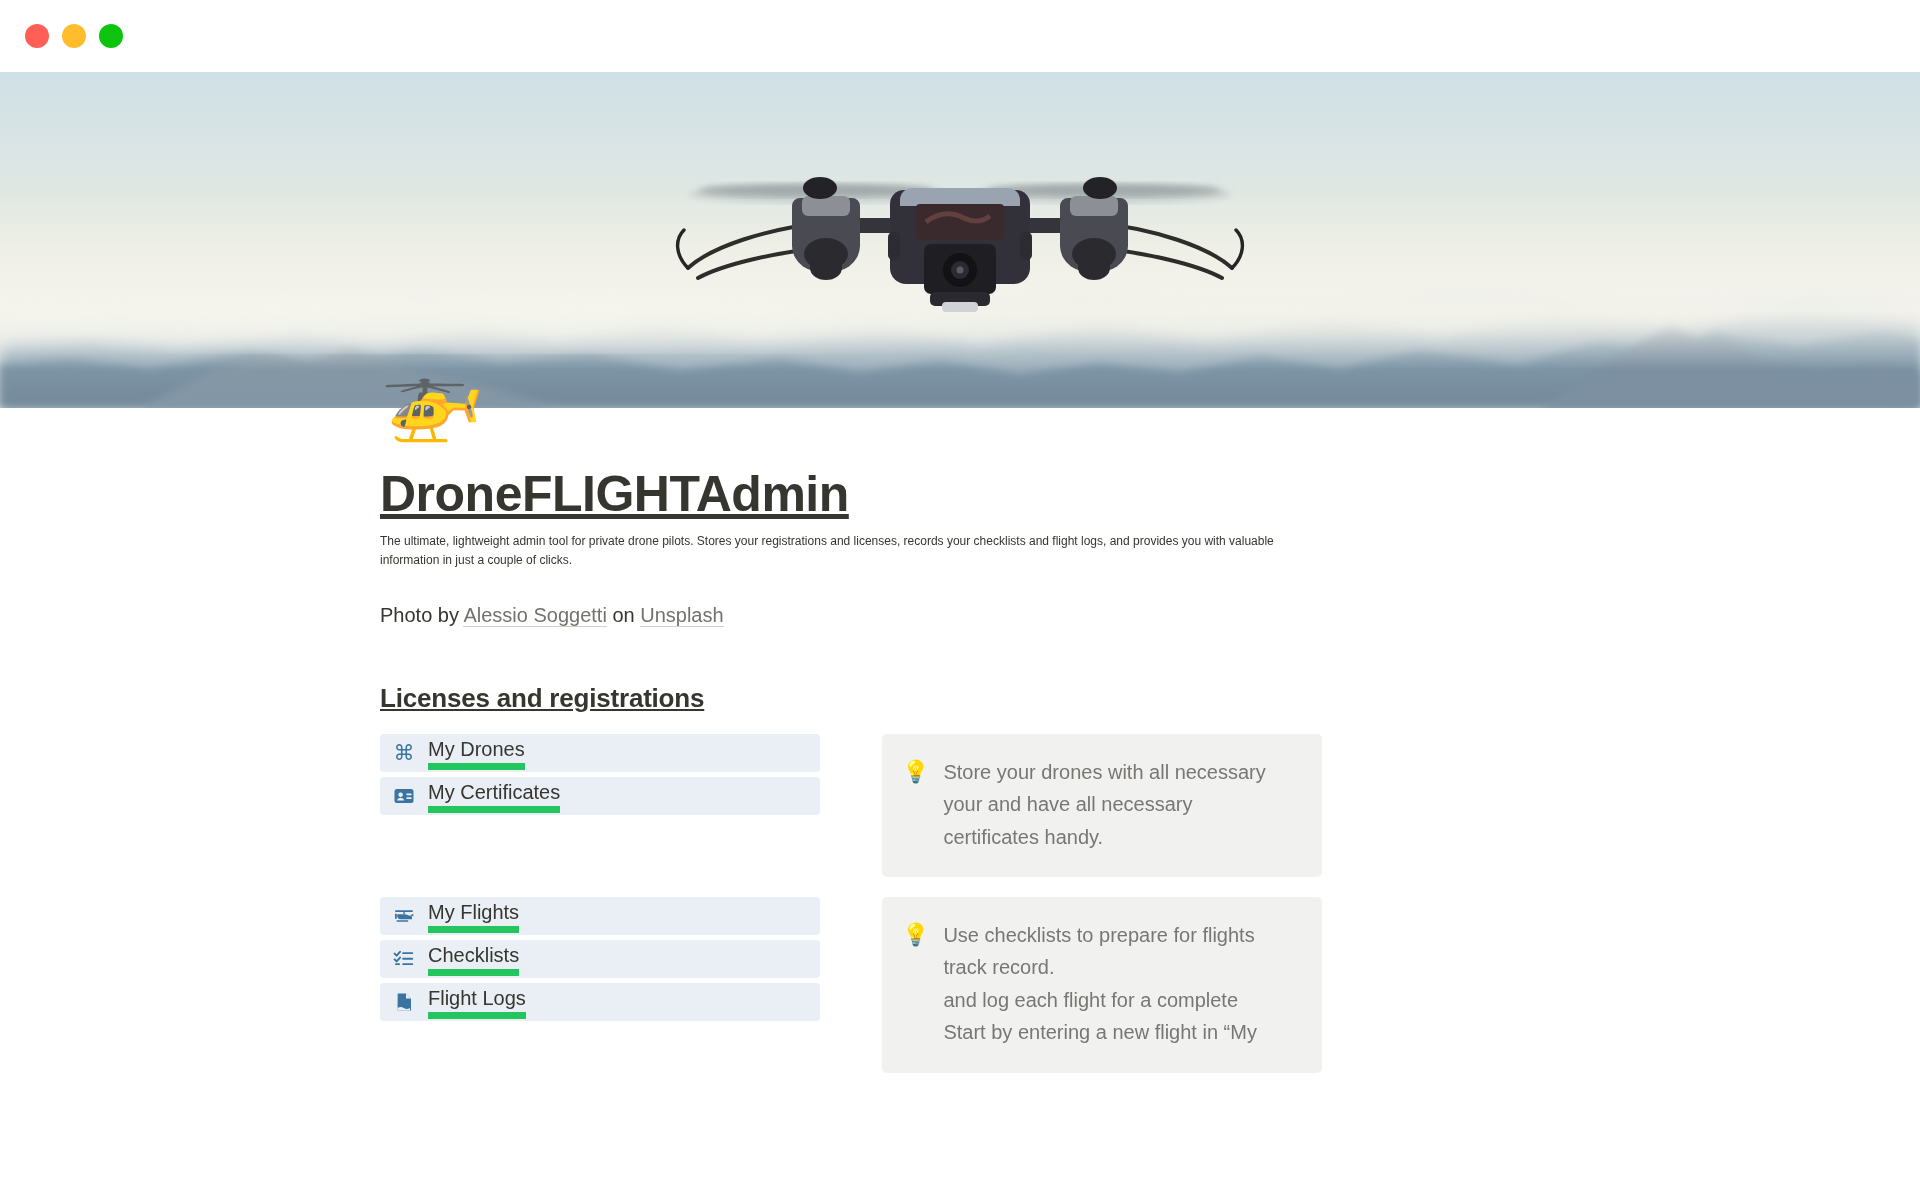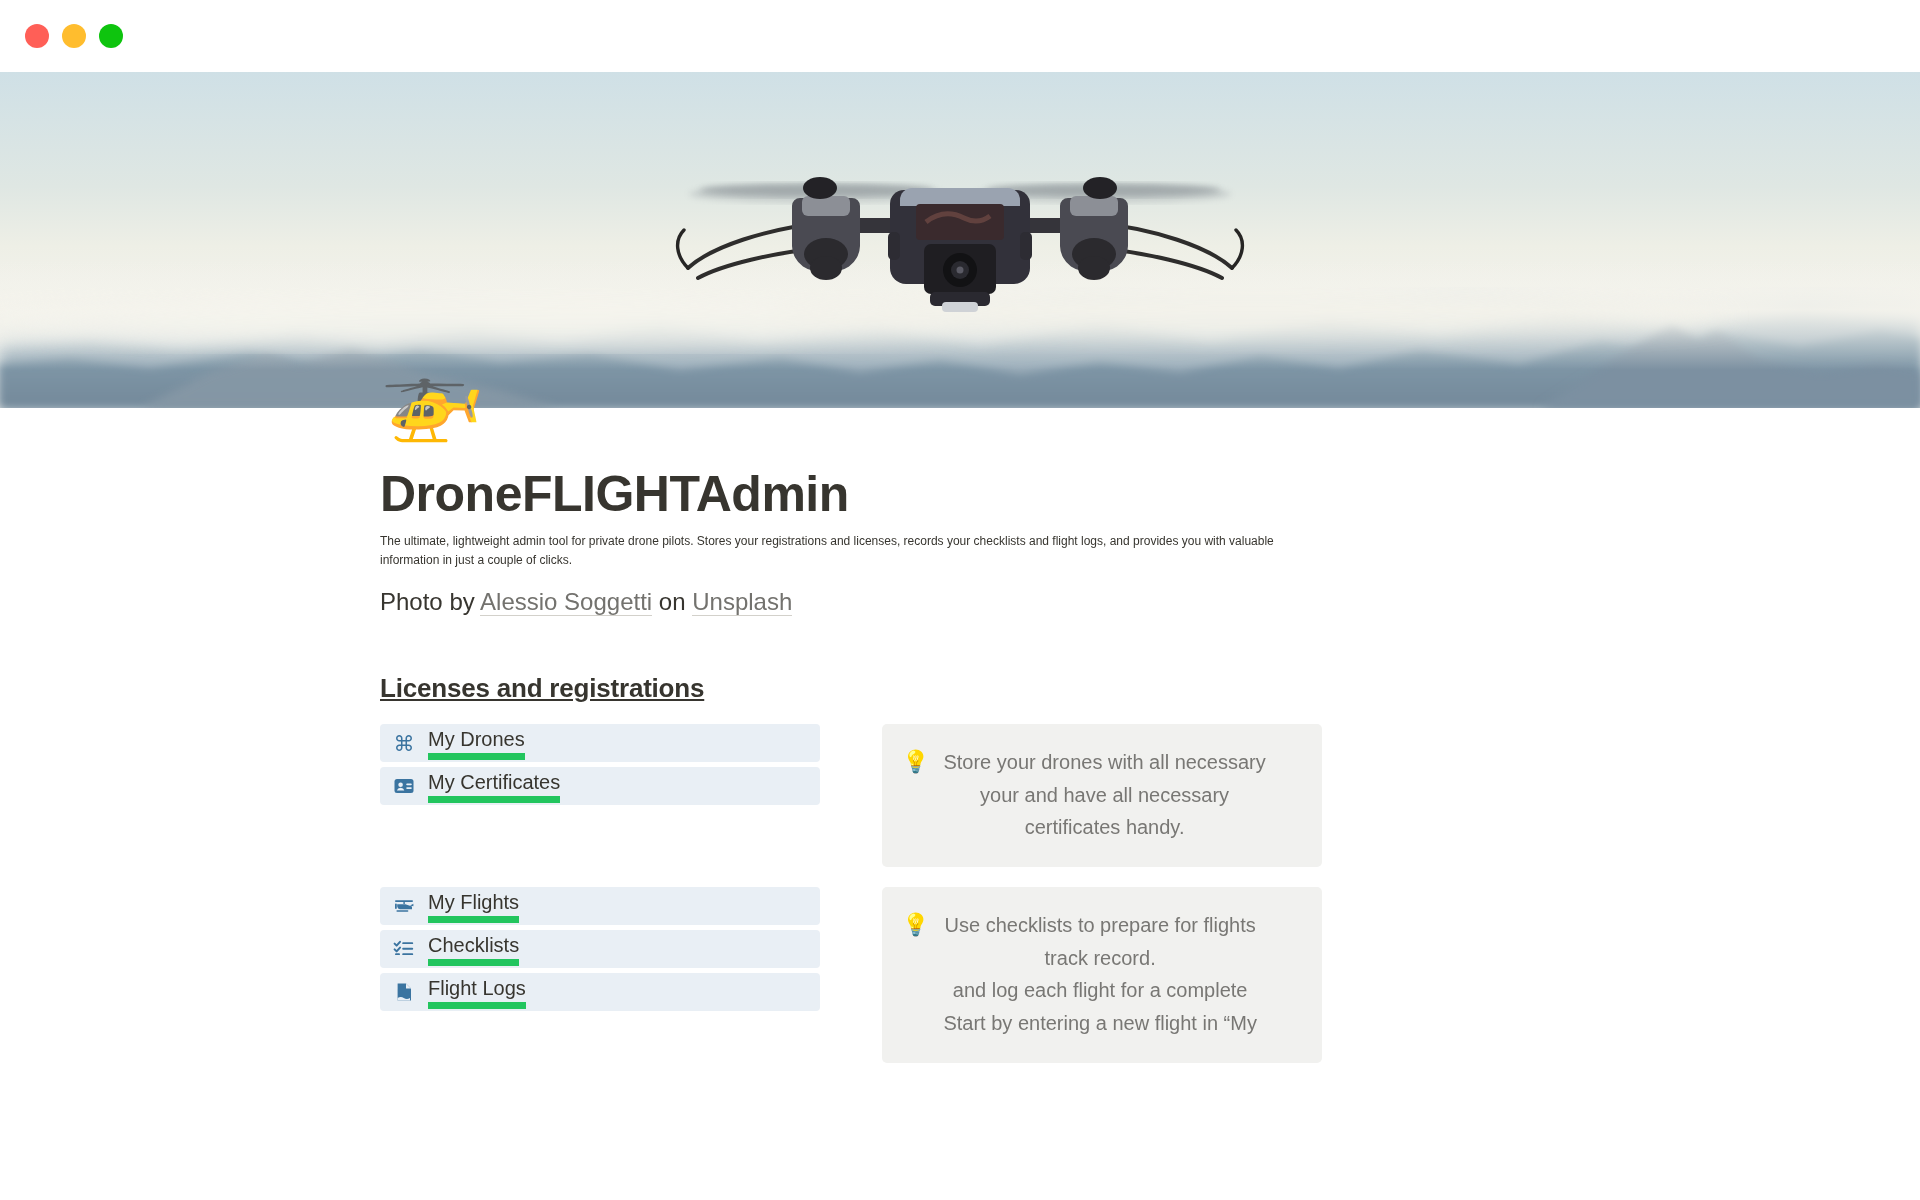--- a/index.html
+++ b/index.html
@@ -82,33 +82,34 @@
     user-select: none;
   }
 
   .page-title {
     margin-top: 56px;
     font-size: 50px;
     font-weight: 700;
     letter-spacing: -0.5px;
     color: #37352f;
     line-height: 1.2;
+    text-decoration: underline;
   }
 
   .page-desc {
     margin-top: 8px;
     width: 925px;
     font-size: 12px;
     line-height: 1.62;
     color: #37352f;
   }
 
   .credit {
-    margin-top: 12px;
-    font-size: 24px;
+    margin-top: 28px;
+    font-size: 20px;
     line-height: 1.6;
     color: #37352f;
   }
   .credit a {
     color: #73726e;
     text-decoration: none;
     border-bottom: 1px solid #d3d1cb;
     cursor: pointer;
   }
 
@@ -180,21 +181,21 @@
     font-size: 22px;
     line-height: 1.45;
     flex: none;
     user-select: none;
   }
   .callout-text {
     font-size: 20px;
     line-height: 1.62;
     color: #787774;
   }
-  .callout-text .cline { display: block; text-align: center; }
+  .callout-text .cline { display: block; }
 </style>
 </head>
 <body>
 
 <div class="window">
 
   <div class="titlebar">
     <div class="traffic-lights">
       <span class="tl-dot tl-close"></span>
       <span class="tl-dot tl-min"></span>

